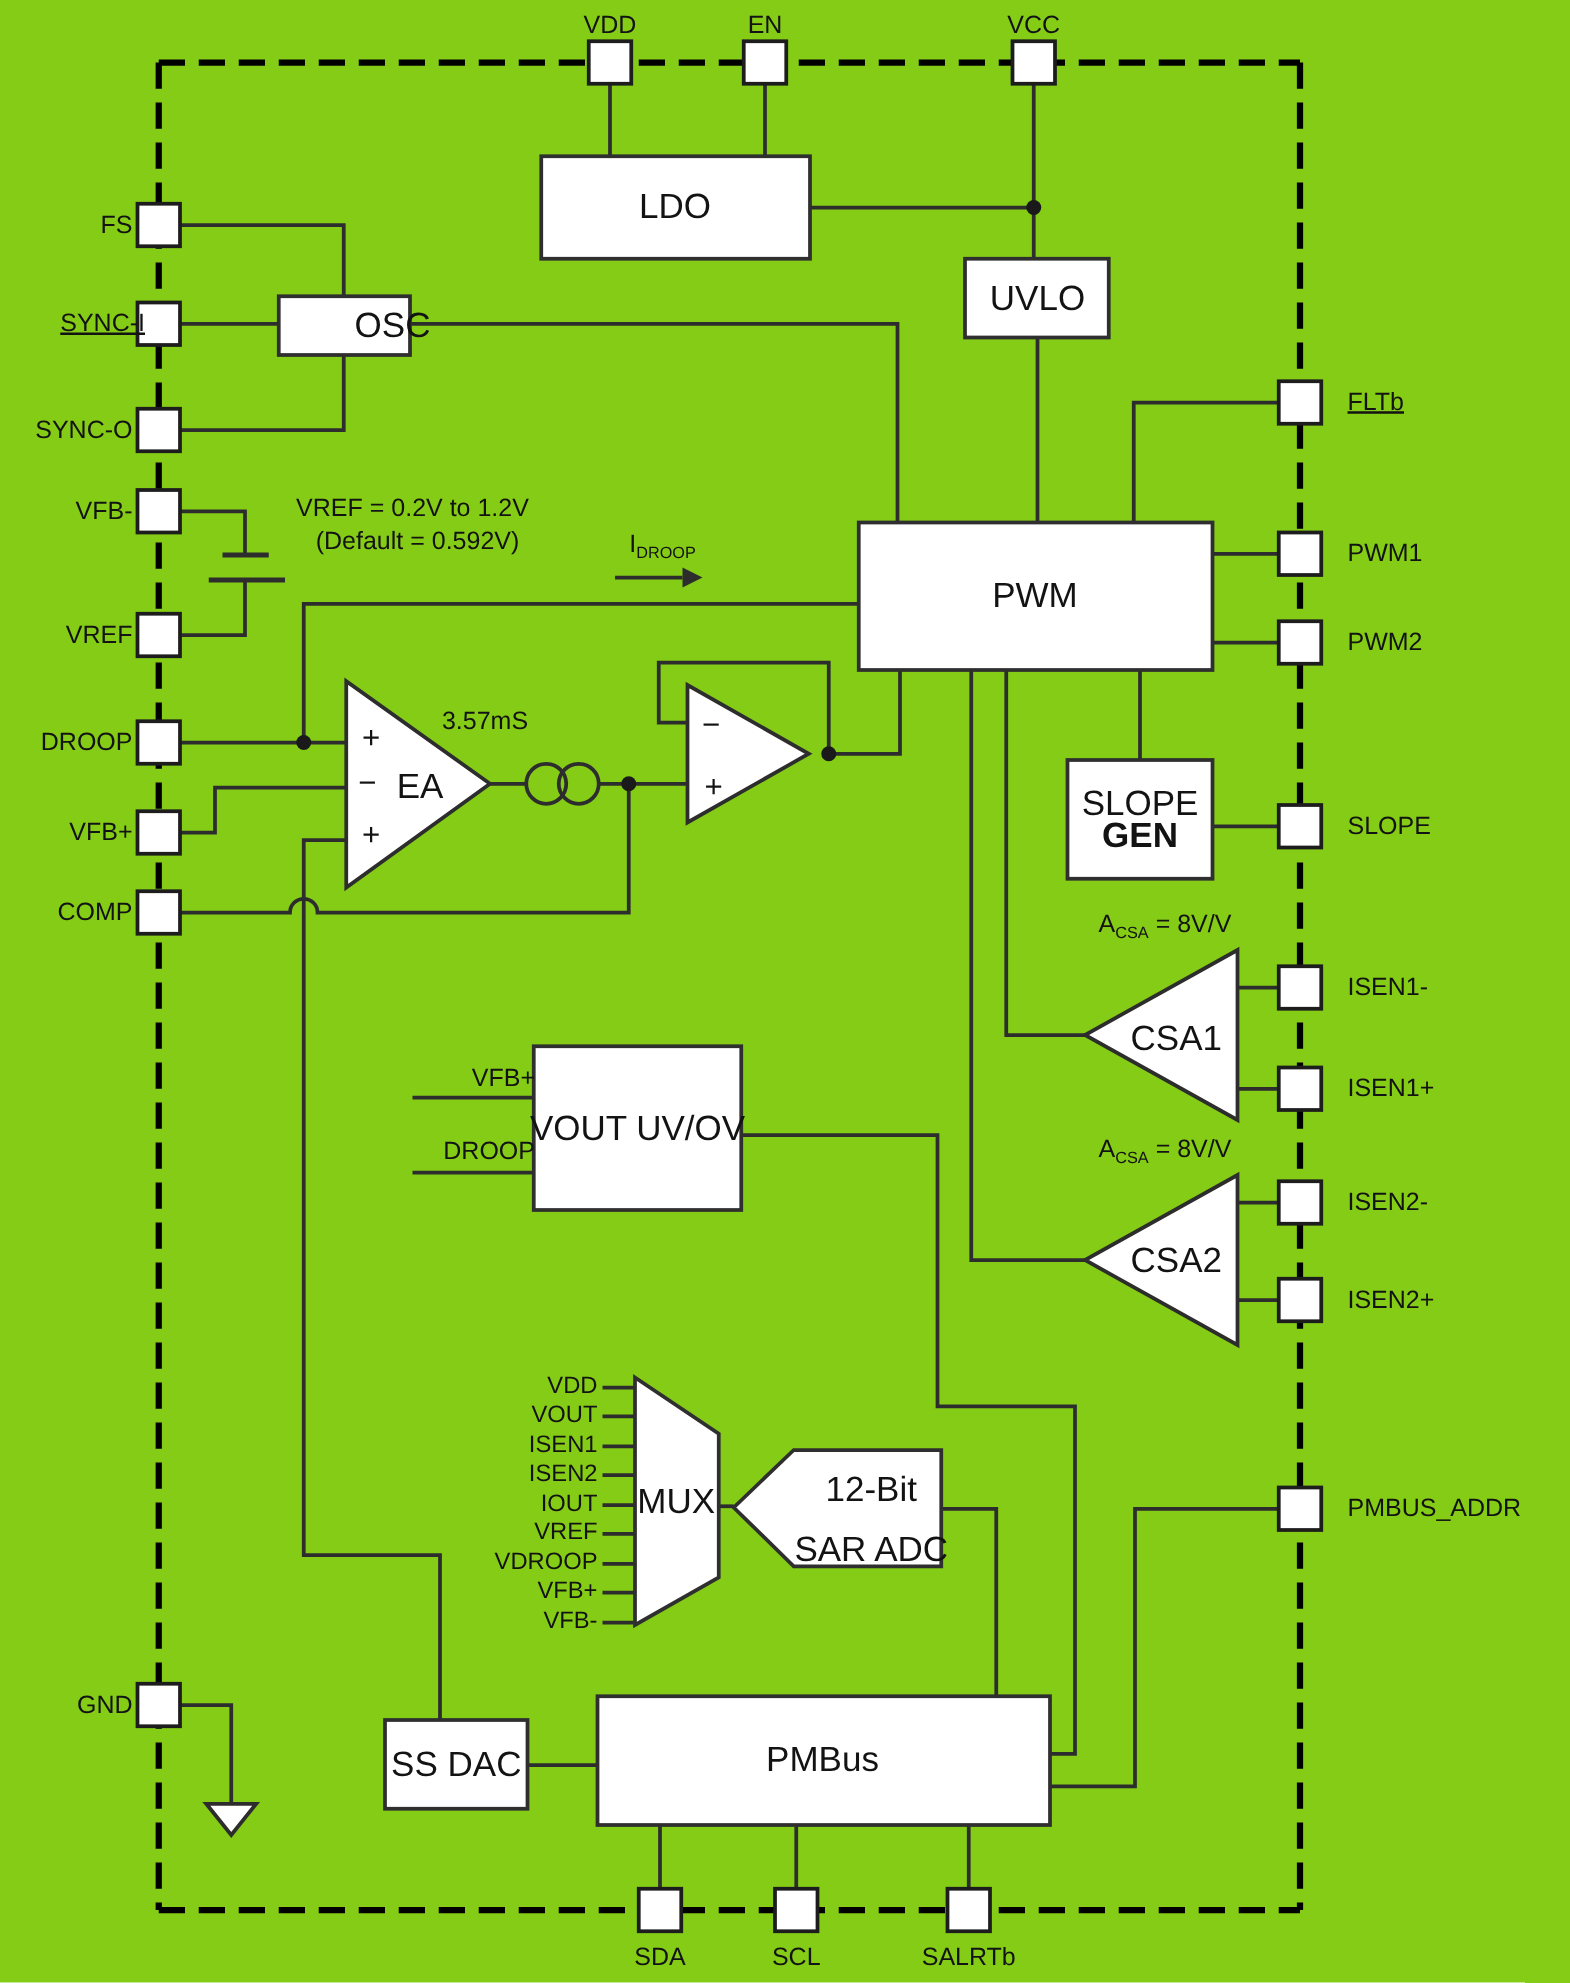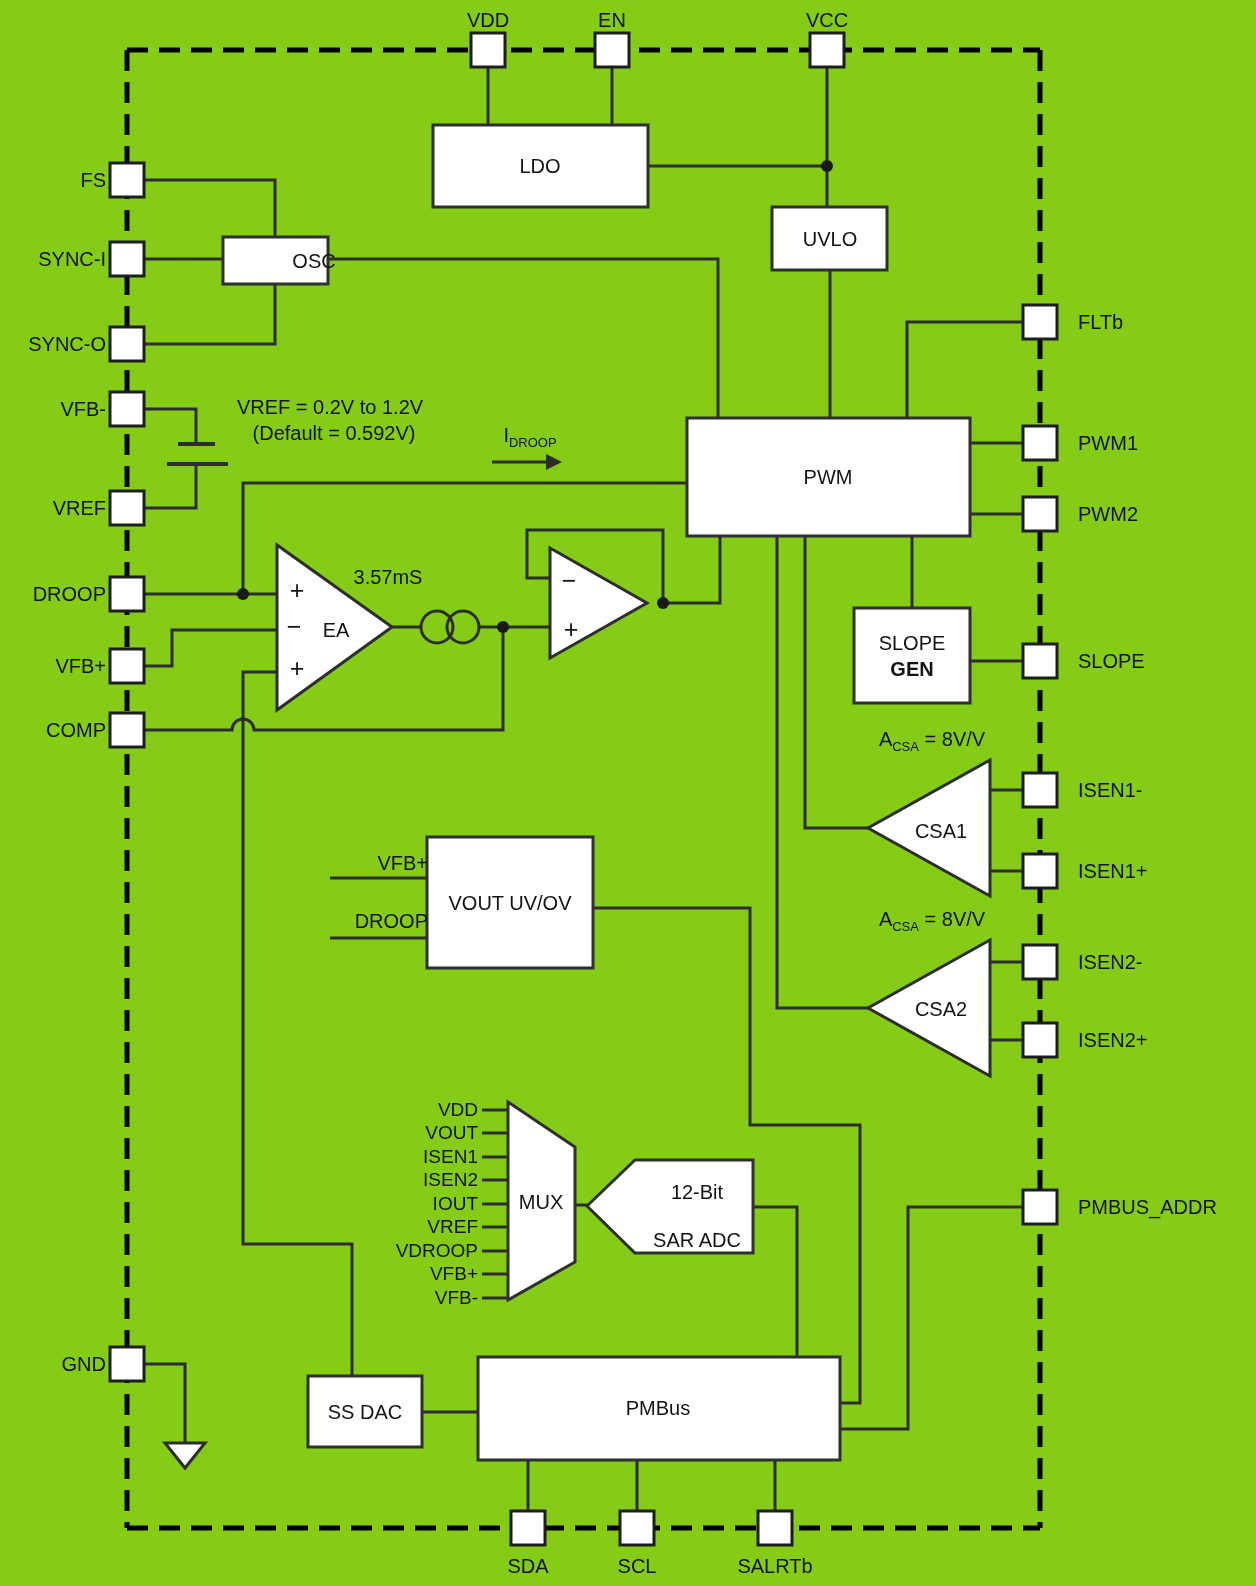--- a/index.html
+++ b/index.html
@@ -6,21 +6,21 @@
   #stage {
     position:relative; width:1256px; height:1586px; background:#84cc16;
     font-family:"Liberation Sans", sans-serif; color:#111;
     overflow:hidden;
   }
   #wires { position:absolute; left:0; top:0; }
   .label { position:absolute; font-size:20px; line-height:1.1; white-space:nowrap; color:#131313; }
   .c { transform:translate(-50%,-50%); text-align:center; }
   .r { transform:translate(-100%,-50%); text-align:right; }
   .l { transform:translate(0,-50%); text-align:left; }
-  .blocklabel { font-size:20px; }
+  .blocklabel { font-size:28px; }
   .muxin { font-size:19px; }
   .sym { font-size:25px; font-weight:400; }
   .ann { font-size:20px; }
   sub.sm { font-size:13px; }
 </style>
 </head>
 <body>
 
 <div id="stage">
 
@@ -147,30 +147,30 @@
       <rect x="620" y="1511" width="34" height="34"></rect>
       <rect x="758" y="1511" width="34" height="34"></rect>
     </g>
   </svg>
 
   <div class="label c" style="left:488px; top:20px;">VDD</div>
   <div class="label c" style="left:612px; top:20px;">EN</div>
   <div class="label c" style="left:827px; top:20px;">VCC</div>
 
   <div class="label r" style="left:106px; top:180px;">FS</div>
-  <div class="label r" style="left:106px; top:259px;">SYNC-I</div>
+  <div class="label r" style="left:116px; top:259px;text-decoration:underline;">SYNC-I</div>
   <div class="label r" style="left:106px; top:344px;">SYNC-O</div>
   <div class="label r" style="left:106px; top:409px;">VFB-</div>
   <div class="label r" style="left:106px; top:508px;">VREF</div>
   <div class="label r" style="left:106px; top:594px;">DROOP</div>
   <div class="label r" style="left:106px; top:666px;">VFB+</div>
   <div class="label r" style="left:106px; top:730px;">COMP</div>
   <div class="label r" style="left:106px; top:1364px;">GND</div>
 
-  <div class="label l" style="left:1078px; top:322px;">FLTb</div>
+  <div class="label l" style="left:1078px; top:322px;text-decoration:underline;">FLTb</div>
   <div class="label l" style="left:1078px; top:443px;">PWM1</div>
   <div class="label l" style="left:1078px; top:514px;">PWM2</div>
   <div class="label l" style="left:1078px; top:661px;">SLOPE</div>
   <div class="label l" style="left:1078px; top:790px;">ISEN1-</div>
   <div class="label l" style="left:1078px; top:871px;">ISEN1+</div>
   <div class="label l" style="left:1078px; top:962px;">ISEN2-</div>
   <div class="label l" style="left:1078px; top:1040px;">ISEN2+</div>
   <div class="label l" style="left:1078px; top:1207px;">PMBUS_ADDR</div>
 
   <div class="label c" style="left:528px; top:1566px;">SDA</div>

